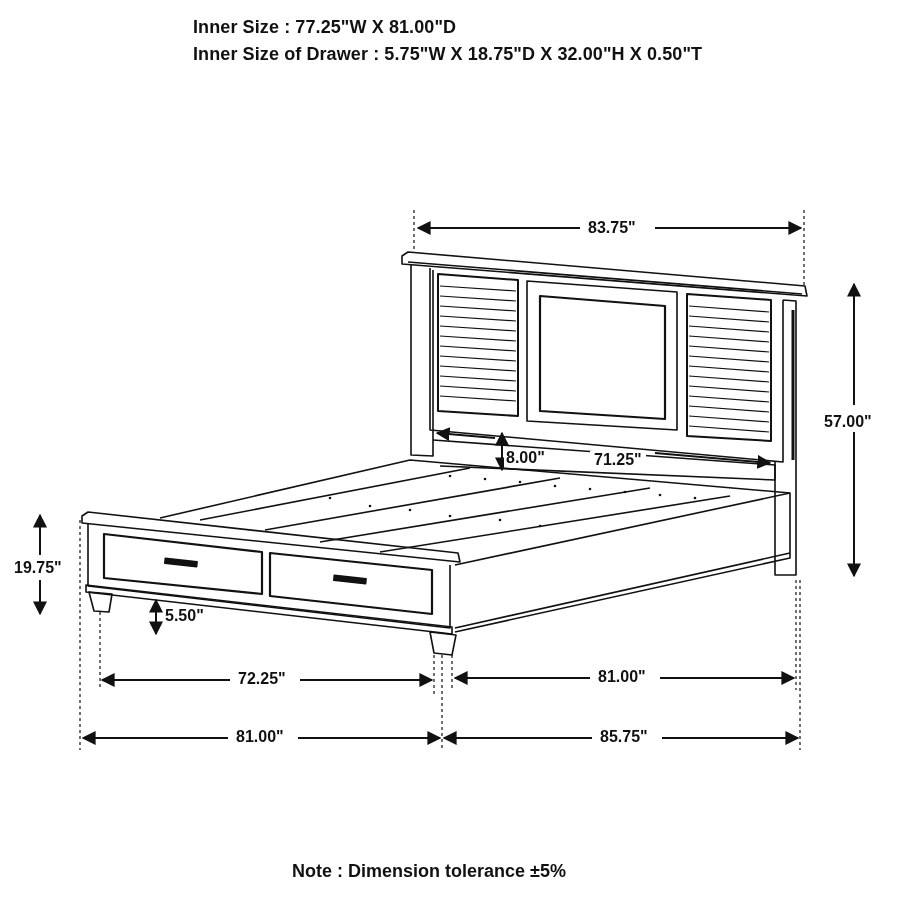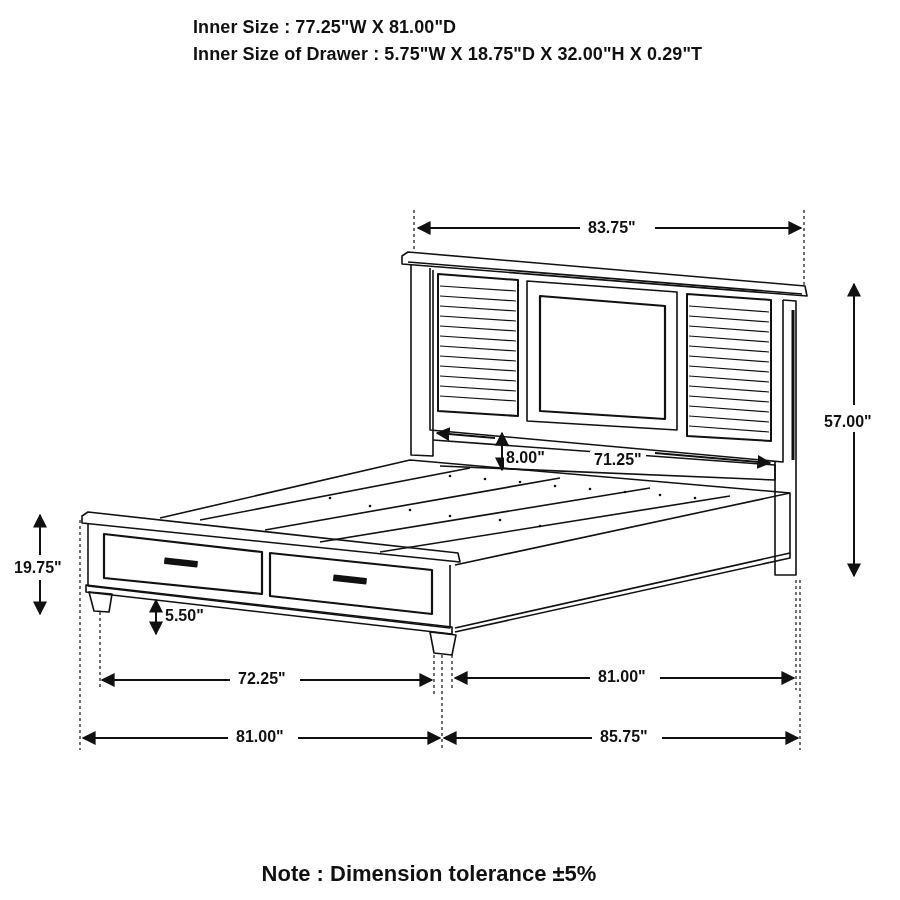--- a/index.html
+++ b/index.html
@@ -1,29 +1,29 @@
 <!DOCTYPE html>
 <html><head>
   <meta charset="utf-8">
   <style>
     html, body { margin: 0; padding: 0; background: #ffffff; }
     body { width: 900px; height: 900px; position: relative; overflow: hidden;
            font-family: "Liberation Sans", "DejaVu Sans", sans-serif; color: #111; }
     .spec { position: absolute; left: 193px; font-weight: bold; font-size: 18px; letter-spacing: 0.1px; white-space: nowrap; }
     .spec1 { top: 17px; }
     .spec2 { top: 44px; }
-    .note { position: absolute; top: 861px; left: 0; width: 858px; text-align: center; font-weight: bold; font-size: 22px; }
+    .note { position: absolute; top: 861px; left: 0; width: 858px; text-align: center; font-weight: bold; font-size: 18px; }
     svg.drawing { position: absolute; left: 0; top: 0; }
     .dim { position: absolute; font-weight: bold; font-size: 16px; background: #fff; padding: 0 4px; white-space: nowrap; line-height: 18px; }
   </style>
 </head>
 <body>
 
 <div class="spec spec1">Inner Size : 77.25"W X 81.00"D</div>
-<div class="spec spec2">Inner Size of Drawer : 5.75"W X 18.75"D X 32.00"H X 0.29"T</div>
+<div class="spec spec2">Inner Size of Drawer : 5.75"W X 18.75"D X 32.00"H X 0.50"T</div>
 
 <svg class="drawing" width="900" height="900" viewBox="0 0 900 900" xmlns="http://www.w3.org/2000/svg">
   <defs>
     <marker id="ah" viewBox="0 0 10 10" refX="9" refY="5" markerWidth="7" markerHeight="7" orient="auto-start-reverse">
       <path d="M0,0 L10,5 L0,10 z" fill="#111"></path>
     </marker>
   </defs>
   <g fill="none" stroke="#111" stroke-width="1.6" stroke-linejoin="round">
 
     <path d="M402,256 L408,252 L805,286 L807,296 L402,264 Z"></path>

